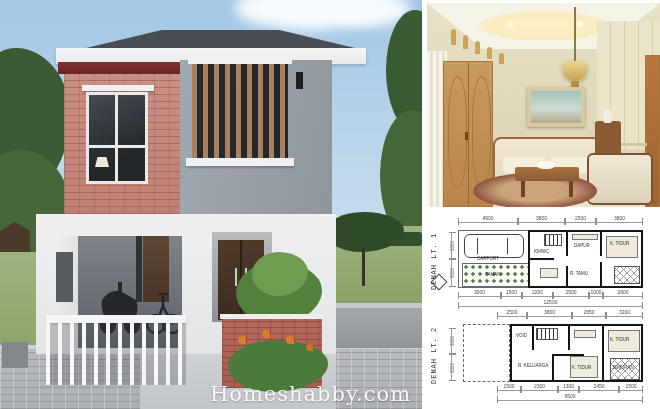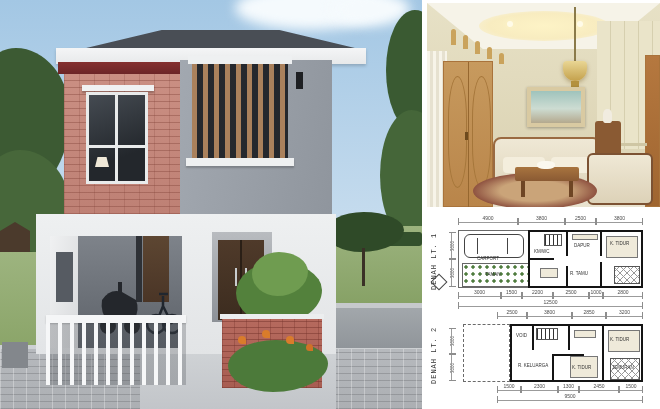--- a/index.html
+++ b/index.html
@@ -134,20 +134,21 @@
     <div class="abs" style="left:220px;top:314px;width:104px;height:5px;background:#eceeef;"></div>
     <div class="abs blob" style="left:228px;top:340px;width:100px;height:52px;background:#4c7a3a;"></div>
     <div class="abs" style="left:238px;top:336px;width:8px;height:8px;background:#d97c2b;border-radius:50% 50% 0 50%;"></div>
     <div class="abs" style="left:262px;top:330px;width:8px;height:8px;background:#d97c2b;border-radius:50% 50% 0 50%;"></div>
     <div class="abs" style="left:286px;top:336px;width:8px;height:8px;background:#d97c2b;border-radius:50% 50% 0 50%;"></div>
     <div class="abs" style="left:306px;top:344px;width:7px;height:7px;background:#cf7226;border-radius:50% 50% 0 50%;"></div>
 
     <div class="abs" style="left:336px;top:306px;width:86px;height:42px;background:linear-gradient(#a3a8ac,#90959a);"></div>
     <div class="abs" style="left:336px;top:303px;width:86px;height:5px;background:#c6c9cc;"></div>
 
+    <div class="abs watermark" style="left:210px;top:382px;">Homeshabby.com</div>
   </section>
 
   <section class="interior">
 
     <div class="abs" style="left:0;top:0;width:233px;height:46px;background:#f6f3e8;clip-path:polygon(0 0,100% 0,76% 100%,24% 100%);"></div>
     <div class="abs" style="left:52px;top:8px;width:130px;height:30px;background:radial-gradient(ellipse at center,#fdf3c6,#f8ecc0 60%,rgba(248,236,192,0));border-radius:50%;"></div>
     <div class="abs" style="left:80px;top:18px;width:6px;height:6px;border-radius:50%;background:#fffbe8;box-shadow:0 0 6px #fff6cf;"></div>
     <div class="abs" style="left:150px;top:18px;width:6px;height:6px;border-radius:50%;background:#fffbe8;box-shadow:0 0 6px #fff6cf;"></div>
 
     <div class="abs" style="left:147px;top:4px;width:2px;height:56px;background:#8a7a4a;"></div>

